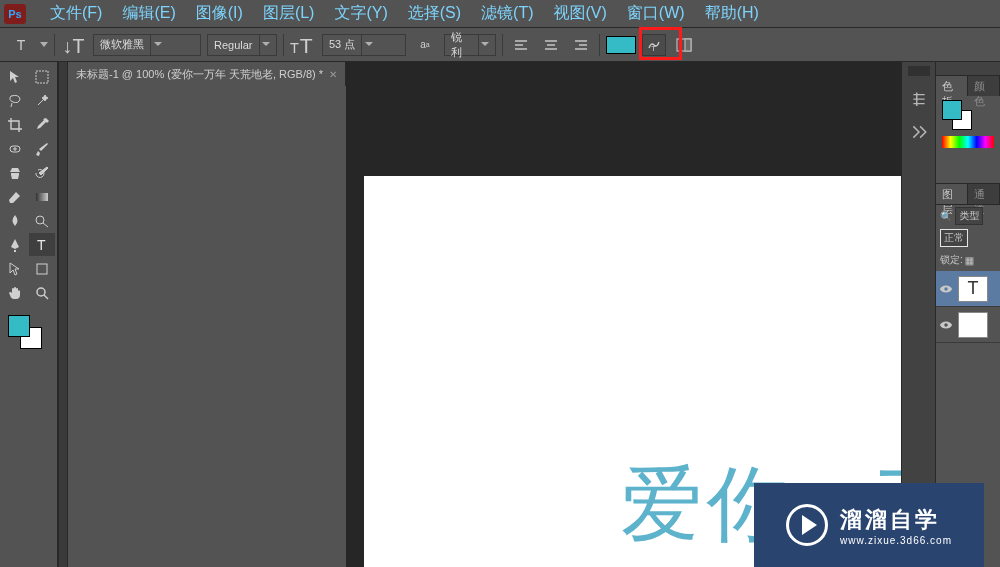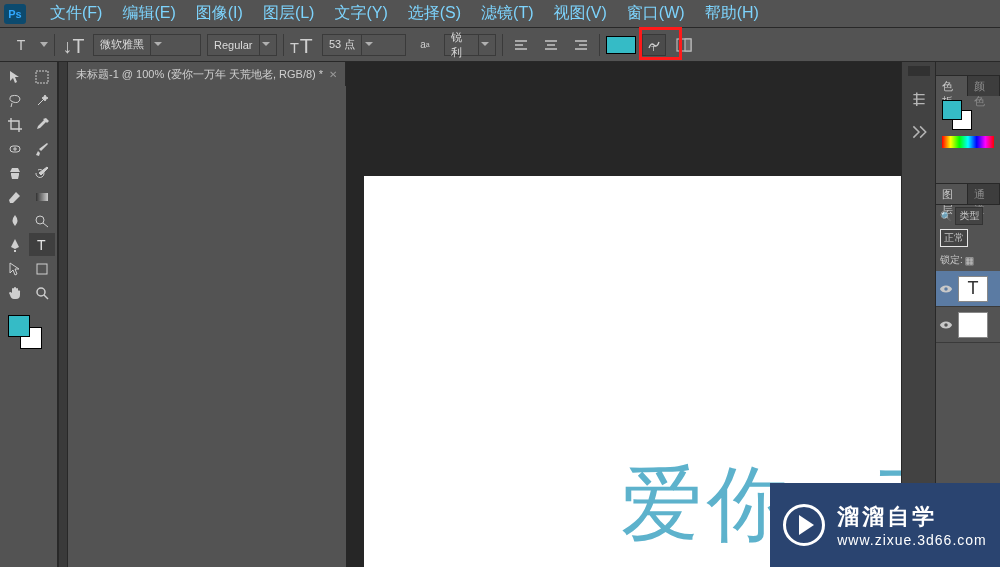--- a/index.html
+++ b/index.html
@@ -1,19 +1,19 @@
 <!DOCTYPE html>
 <html><head>
 <meta charset="utf-8">
 <style>
   * { margin: 0; padding: 0; box-sizing: border-box; font-family: "Microsoft YaHei", sans-serif; user-select: none; }
   body { width: 1000px; height: 567px; background: #535353; overflow: hidden; position: relative; }
   
   .menubar { height: 28px; background: #535353; display: flex; align-items: center; padding-left: 4px; border-bottom: 1px solid #282828; }
-  .ps-logo { width: 22px; height: 20px; background: #0c4a6e; color: #31a8ff; border-radius: 3px; font-size: 11px; font-weight: bold; display: flex; align-items: center; justify-content: center; margin-right: 14px; }
+  .ps-logo { width: 22px; height: 20px; background: #7f1d1d; color: #31a8ff; border-radius: 3px; font-size: 11px; font-weight: bold; display: flex; align-items: center; justify-content: center; margin-right: 14px; }
   .menu-item { color: #7dd3fc; font-size: 16px; padding: 4px 10px; cursor: pointer; }
   
   .optbar { height: 34px; background: #535353; display: flex; align-items: center; padding: 0 8px; border-bottom: 1px solid #282828; gap: 6px; position: relative; }
   .opt-icon { width: 26px; height: 22px; display: flex; align-items: center; justify-content: center; color: #cfcfcf; font-size: 14px; }
   .opt-sep { width: 1px; height: 22px; background: #3a3a3a; }
   .opt-drop { height: 22px; background: #535353; border: 1px solid #3a3a3a; color: #dcdcdc; font-size: 11px; display: flex; align-items: center; padding: 0 4px 0 6px; gap: 6px; position: relative; }
   .drop-caret { width: 14px; height: 100%; border-left: 1px solid #3a3a3a; display: flex; align-items: center; justify-content: center; }
   .drop-caret::after { content: ""; border: 4px solid transparent; border-top-color: #b0b0b0; margin-top: 3px; }
   .opt-btn { width: 24px; height: 22px; display: flex; align-items: center; justify-content: center; color: #cfcfcf; }
   .opt-btn svg { width: 16px; height: 16px; }
@@ -64,26 +64,26 @@
   .layer-filter { height: 22px; display: flex; align-items: center; padding: 0 4px; gap: 3px; }
   .filter-drop { flex: 0 0 auto; background: #444; border: 1px solid #333; padding: 1px 3px; font-size: 10px; }
   .blend-row { height: 22px; display: flex; align-items: center; padding: 0 4px; }
   .blend-drop { background: #444; border: 1px solid #e5e5e5; padding: 1px 3px; font-size: 10px; }
   .lock-row { height: 22px; display: flex; align-items: center; padding: 0 4px; gap: 2px; font-size: 10px; }
   .layer-row { height: 36px; display: flex; align-items: center; border-bottom: 1px solid #3a3a3a; padding: 0 2px; gap: 4px; }
   .layer-row.active { background: #5b7ba3; }
   .eye { width: 16px; height: 16px; display: flex; align-items: center; justify-content: center; color: #c8c8c8; }
   .layer-thumb { width: 30px; height: 26px; background: #fff; border: 1px solid #888; display: flex; align-items: center; justify-content: center; font-size: 18px; color: #333; }
   
-  .watermark { position: absolute; right: 0; bottom: 0; width: 230px; height: 84px; background: #2a4470; color: #fff; display: flex; align-items: center; justify-content: center; gap: 12px; }
+  .watermark { position: absolute; right: 16px; bottom: 0; width: 230px; height: 84px; background: #2a4470; color: #fff; display: flex; align-items: center; justify-content: center; gap: 12px; }
   .wm-icon { width: 42px; height: 42px; border: 3px solid #fff; border-radius: 50%; display: flex; align-items: center; justify-content: center; }
   .wm-icon::after { content: ""; border-left: 15px solid #fff; border-top: 10px solid transparent; border-bottom: 10px solid transparent; margin-left: 4px; }
   .wm-text { display: flex; flex-direction: column; }
   .wm-title { font-size: 22px; font-weight: 600; letter-spacing: 3px; }
-  .wm-url { font-size: 14px; letter-spacing: 1px; }
+  .wm-url { font-size: 10px; letter-spacing: 1px; }
 </style>
 </head>
 <body>
 
 <div class="menubar">
   <div class="ps-logo">Ps</div>
   <div class="menu-item">文件(F)</div>
   <div class="menu-item">编辑(E)</div>
   <div class="menu-item">图像(I)</div>
   <div class="menu-item">图层(L)</div>

